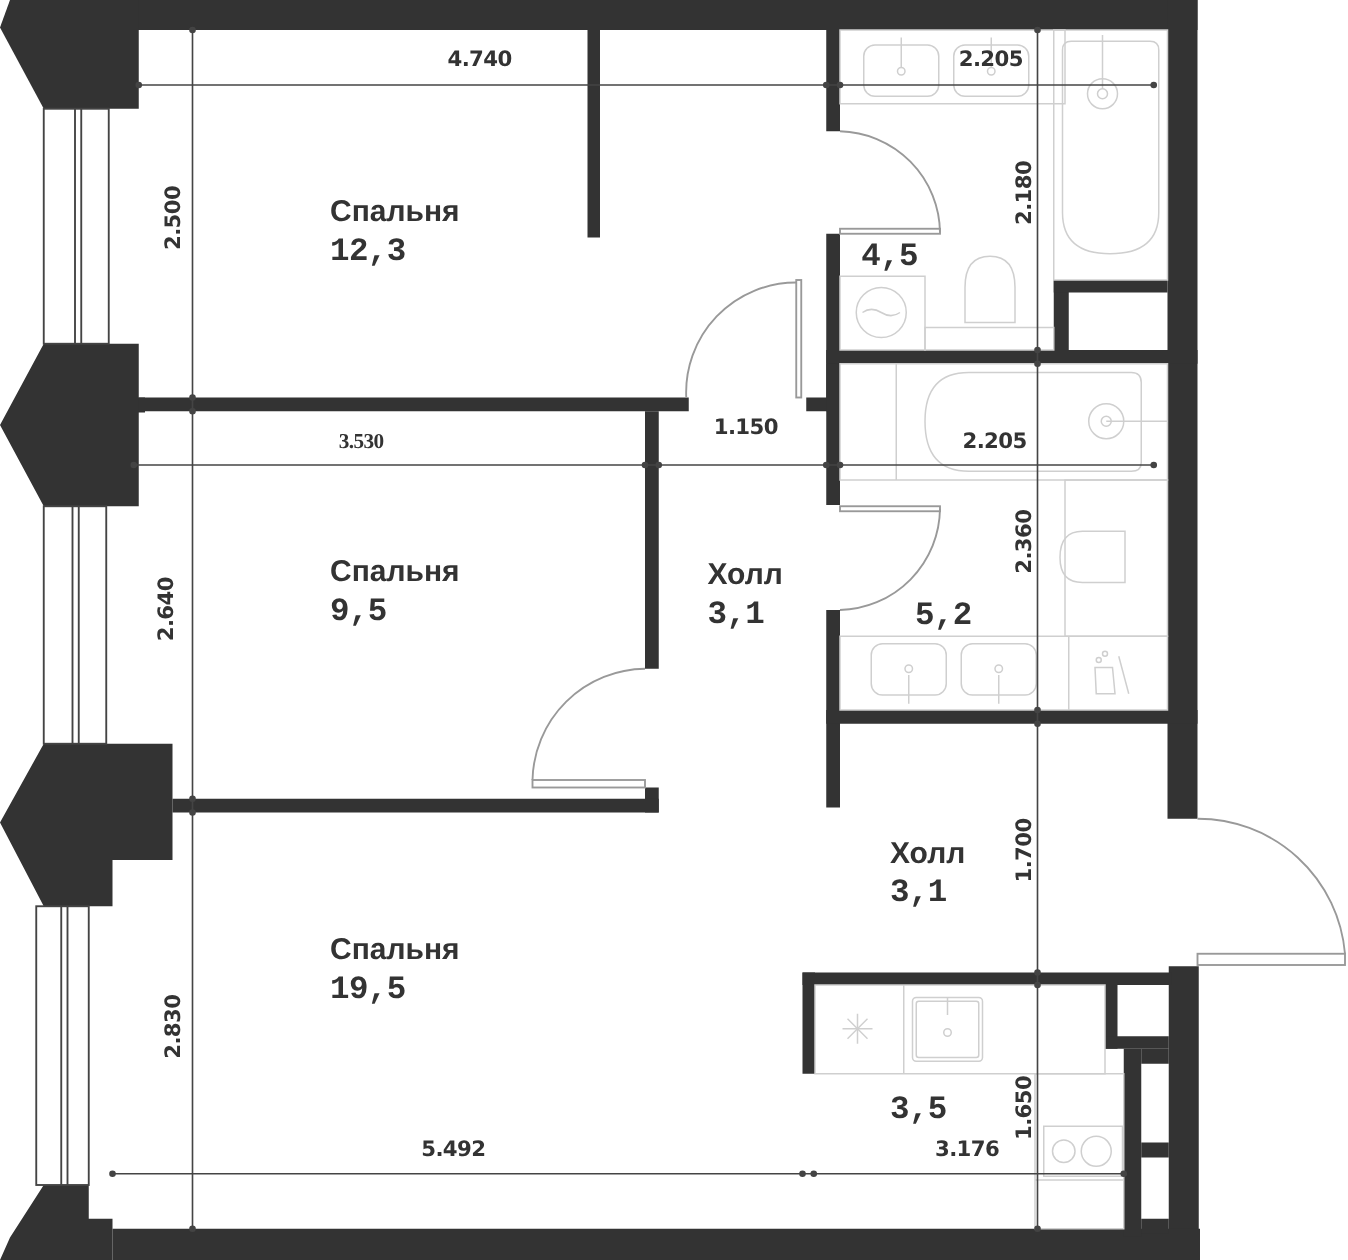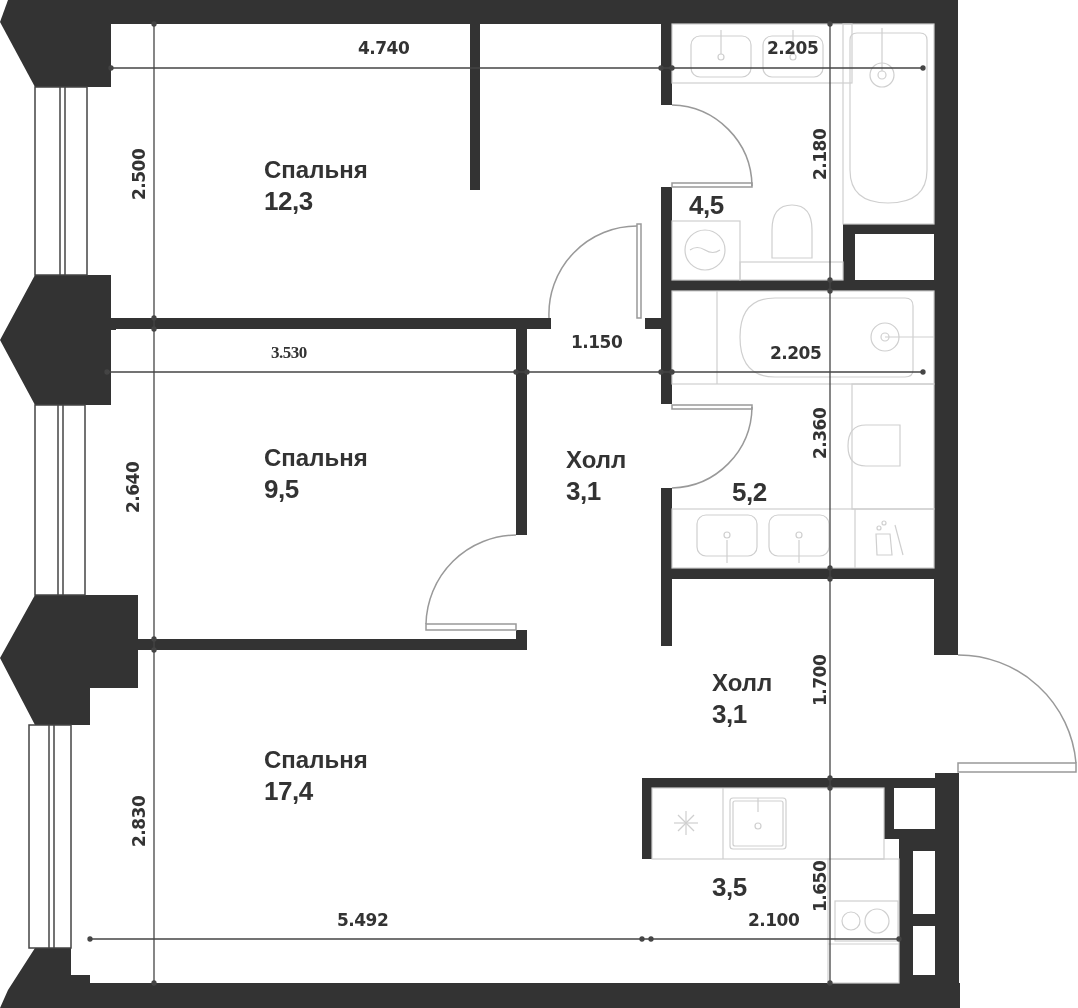--- a/index.html
+++ b/index.html
@@ -1,20 +1,20 @@
 <!DOCTYPE html>
 <html><head>
 <meta charset="utf-8">
 <style>
   html, body { margin: 0; padding: 0; background: #ffffff; }
   body { width: 1078px; height: 1008px; position: relative; overflow: hidden; font-family: "Liberation Sans", sans-serif; }
   #plan { position: absolute; left: 0; top: 0; width: 1078px; height: 1008px; }
   .lbl { position: absolute; color: #333333; font-family: "DejaVu Sans", sans-serif; white-space: nowrap; }
   .room-name { font-size: 24px; font-weight: bold; font-family: "Liberation Sans", sans-serif; }
-  .room-area { font-size: 26px; font-weight: bold; font-family: Liberation Sans, sans-serif; letter-spacing: -0.5px; }
+  .room-area { font-size: 26px; font-weight: bold; font-family: Liberation Mono, monospace; letter-spacing: -0.5px; }
   .dim { font-size: 17px; font-weight: bold; font-family: "DejaVu Sans", sans-serif; letter-spacing: -0.5px; }
   .vert { transform-origin: 0 0; transform: rotate(-90deg); }
 </style>
 </head>
 <body>
 
 <svg id="plan" viewBox="0 0 1078 1008" xmlns="http://www.w3.org/2000/svg">
 
   <g fill="#333333">
 
@@ -210,21 +210,21 @@
   </g>
 </svg>
 
 <div class="lbl room-name" style="left:264px; top:156px;">Спальня</div>
 <div class="lbl room-area" style="left:264px; top:186px;">12,3</div>
 
 <div class="lbl room-name" style="left:264px; top:444px;">Спальня</div>
 <div class="lbl room-area" style="left:264px; top:474px;">9,5</div>
 
 <div class="lbl room-name" style="left:264px; top:746px;">Спальня</div>
-<div class="lbl room-area" style="left:264px; top:776px;">17,4</div>
+<div class="lbl room-area" style="left:264px; top:776px;">19,5</div>
 
 <div class="lbl room-name" style="left:566px; top:446px;">Холл</div>
 <div class="lbl room-area" style="left:566px; top:476px;">3,1</div>
 
 <div class="lbl room-name" style="left:712px; top:669px;">Холл</div>
 <div class="lbl room-area" style="left:712px; top:699px;">3,1</div>
 
 <div class="lbl room-area" style="left:689px; top:190px;">4,5</div>
 <div class="lbl room-area" style="left:708px; top:477px;margin-left:24px;">5,2</div>
 <div class="lbl room-area" style="left:712px; top:872px;">3,5</div>
@@ -237,14 +237,14 @@
 <div class="lbl dim" style="left:271px; top:343px;font-family:Liberation Serif, serif;">3.530</div>
 <div class="lbl dim" style="left:571px; top:332px;">1.150</div>
 <div class="lbl dim" style="left:770px; top:343px;">2.205</div>
 <div class="lbl dim vert" style="left:123px; top:513px;">2.640</div>
 <div class="lbl dim vert" style="left:810px; top:459px;">2.360</div>
 
 <div class="lbl dim vert" style="left:810px; top:706px;">1.700</div>
 
 <div class="lbl dim vert" style="left:129px; top:847px;">2.830</div>
 <div class="lbl dim" style="left:337px; top:910px;">5.492</div>
-<div class="lbl dim" style="left:748px; top:910px;">2.100</div>
+<div class="lbl dim" style="left:748px; top:910px;">3.176</div>
 <div class="lbl dim vert" style="left:810px; top:912px;">1.650</div>
 
 </body></html>

